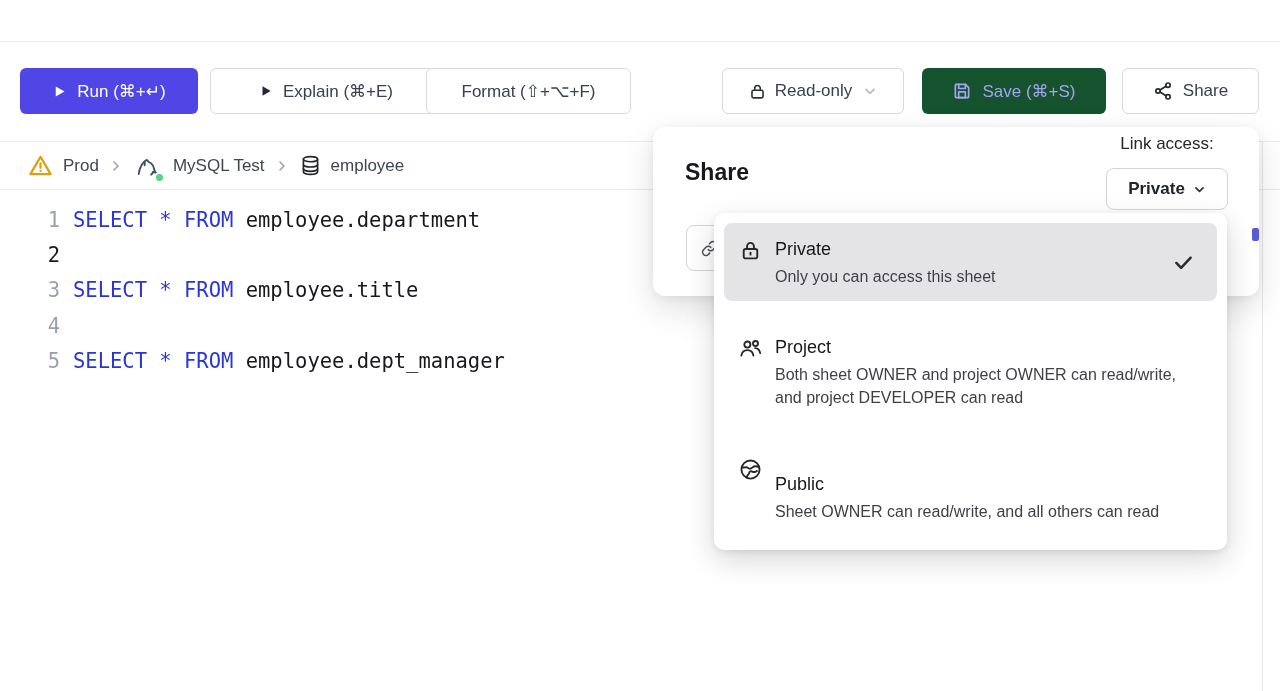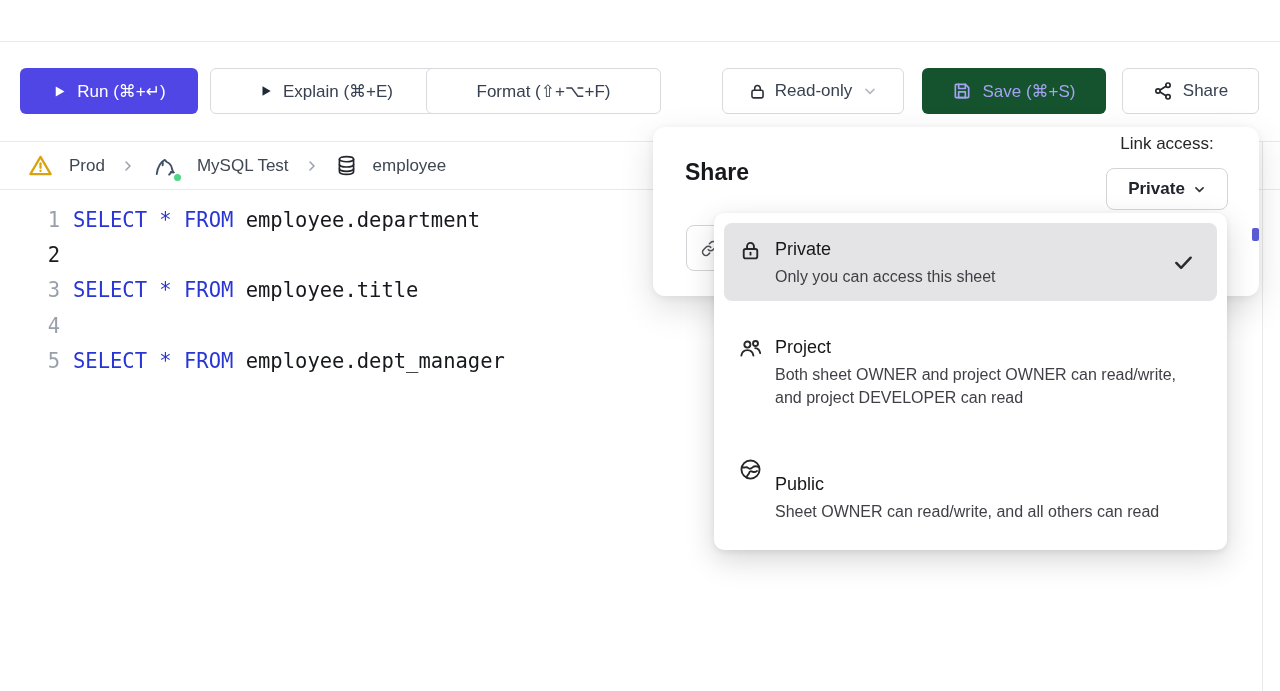--- a/index.html
+++ b/index.html
@@ -9,30 +9,30 @@
 
   
   #topbar-divider { left:0; top:41px; width:1280px; height:1px; background:#e9e9ec; }
 
   
   .btn { position:absolute; top:68px; height:46px; display:flex; align-items:center;
          justify-content:center; gap:10px; font-size:17px; color:#374151;
          background:#fff; border:1px solid #d9dade; border-radius:6px; cursor:pointer; }
   #run-btn     { left:20px;  width:178px; background:#4f46e5; border:none; color:#ffffff; }
   #explain-btn { left:210px; width:232px; }
-  #format-btn  { left:426px; width:235px; }
+  #format-btn  { left:426px; width:205px; }
   #readonly-btn{ left:722px; width:182px; gap:8px; }
   #save-btn    { left:922px; width:184px; background:#14532d; border:none; color:#a6a2f3; }
   #share-btn   { left:1122px; width:137px; }
   .chev-dim { color:#b6b9c0; margin-left:2px; }
 
   
   #breadcrumb { left:0; top:141px; width:1280px; height:49px; border-top:1px solid #e9e9ec;
                 border-bottom:1px solid #e9e9ec; display:flex; align-items:center;
-                padding-left:27px; gap:15px; font-size:17px; color:#3f4753; background:#fff; }
+                padding-left:27px; gap:9px; font-size:17px; color:#3f4753; background:#fff; }
   .crumb-sep { color:#9ca3af; display:flex; align-items:center; }
   .mysql-wrap { position:relative; width:31px; height:30px; }
   .mysql-dot { position:absolute; right:-1px; bottom:-2px; width:11px; height:11px;
                background:#4fd684; border:2px solid #fff; border-radius:50%; }
 
   
   #editor { left:0; top:203px; width:1244px;
             font-family:"DejaVu Sans Mono","Liberation Mono",monospace;
             font-size:20.5px; line-height:35.2px; }
   .code-line { display:flex; }

